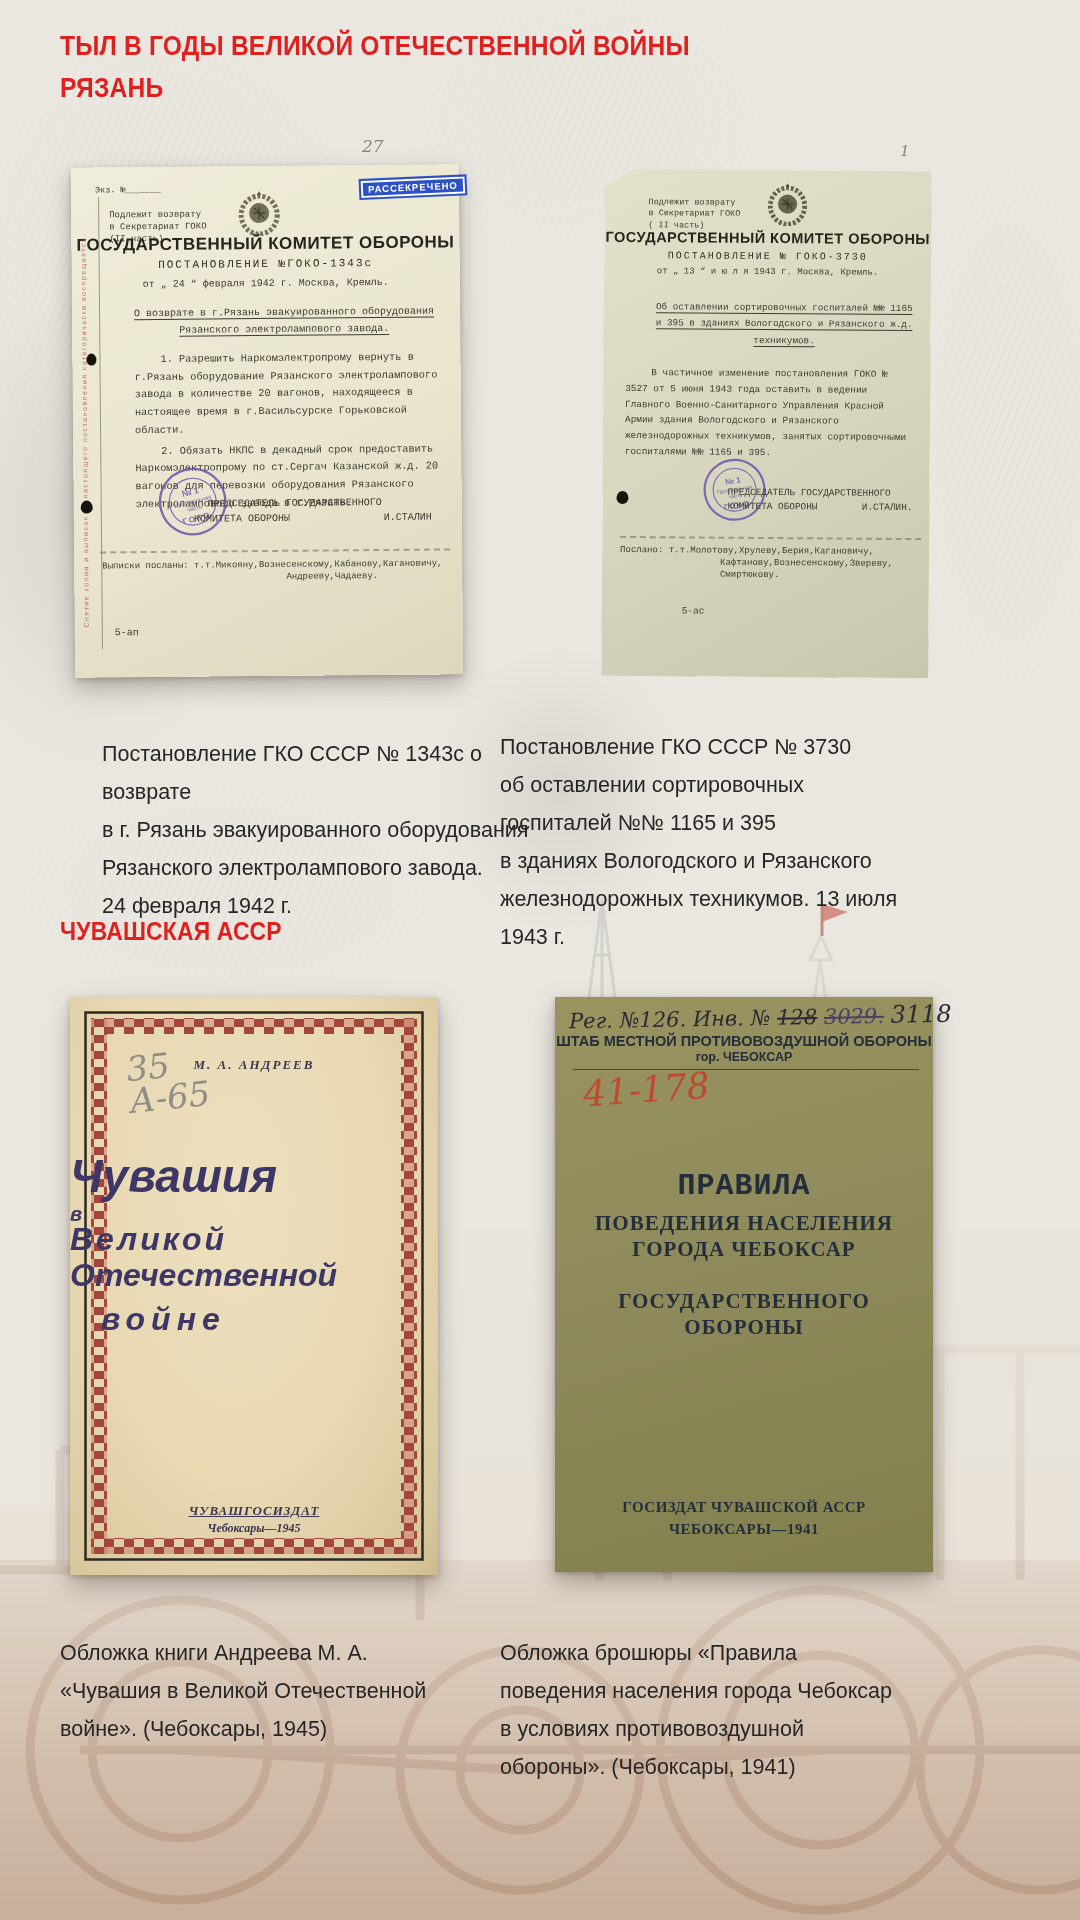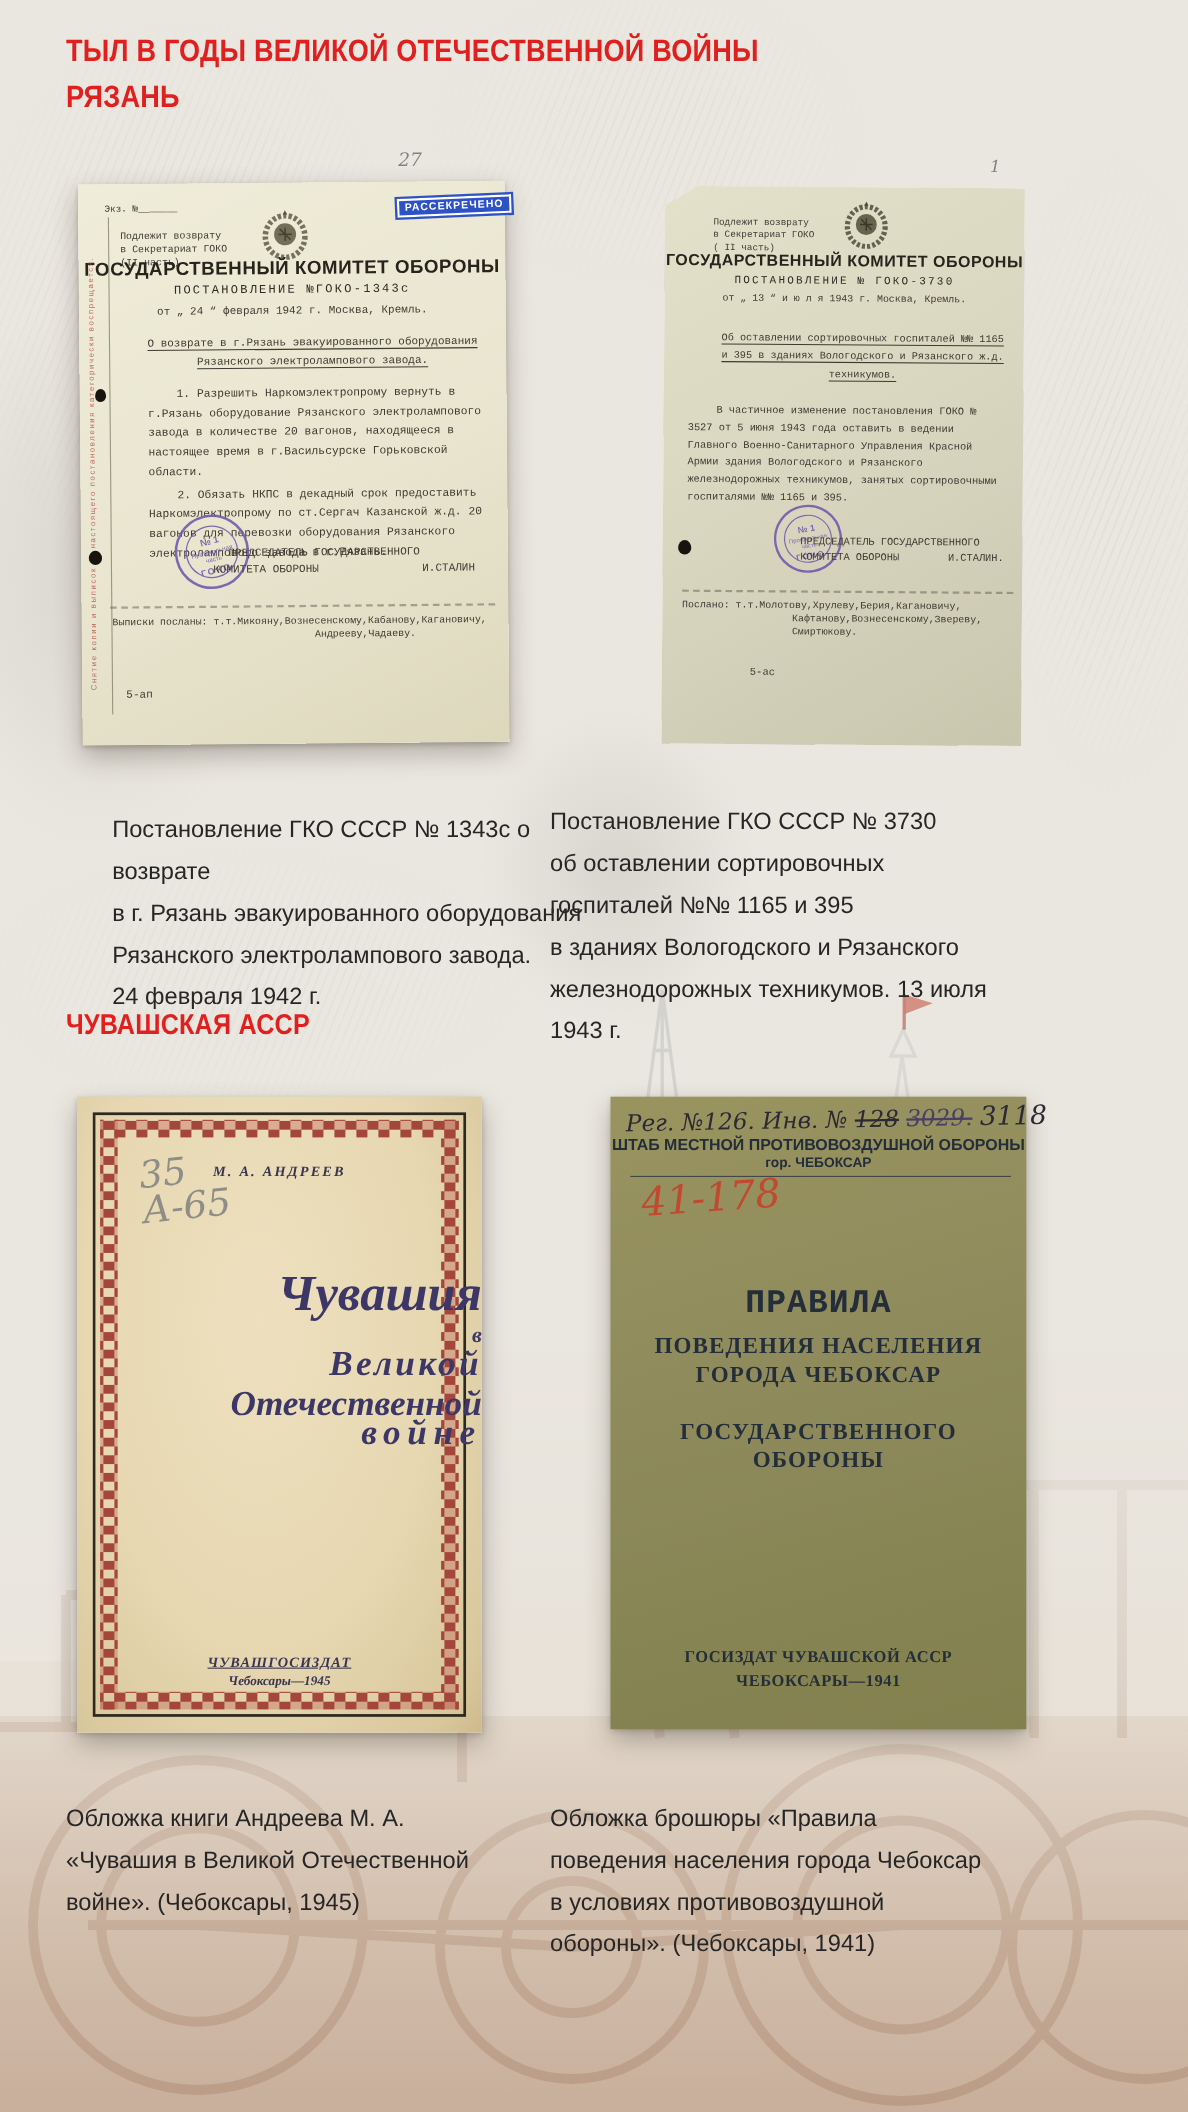--- a/index.html
+++ b/index.html
@@ -57,21 +57,21 @@
   .holedot{background:#17140f;border-radius:50% 50% 50% 50%/55% 55% 45% 45%;}
   .stamp-round{opacity:.88;}
 
   
   .book{position:absolute;z-index:3;box-shadow:0 10px 22px rgba(60,52,38,.35), 0 2px 5px rgba(60,52,38,.25);}
   .book1{left:70px;top:997px;width:368px;height:578px;
     background:radial-gradient(ellipse at 45% 35%, #eee0bf 0%, #e7d8b2 55%, #d9c79c 90%, #cdb98c 100%);}
   .book1 .abs, .book2 .abs{position:absolute;}
   .b1-author{width:100%;text-align:center;font-family:"Liberation Serif",serif;font-style:italic;
     font-weight:700;font-size:13px;letter-spacing:2px;color:#3a3550;}
-  .b1-title{width:100%;text-align:right;font-family:Liberation Serif, serif;font-style:italic;
+  .b1-title{width:100%;text-align:left;font-family:Liberation Sans, sans-serif;font-style:italic;
     font-weight:700;color:#3c3766;}
   .b1-pub{width:100%;text-align:center;font-family:"Liberation Serif",serif;font-style:italic;
     font-weight:700;color:#3a3550;}
   .shelf{font-family:"DejaVu Serif",serif;font-style:italic;color:#8f8d88;font-size:34px;
          line-height:.95;transform:rotate(-6deg);}
   .book2{left:555px;top:997px;width:378px;height:575px;
     background:linear-gradient(165deg,#99945f 0%,#8e8a5c 45%,#82804d 100%);}
   .b2-ink{color:#232e3a;font-family:"Liberation Serif",serif;}
   .b2-head{width:100%;text-align:center;font-weight:700;}
   .b2-title{width:100%;text-align:center;font-weight:700;letter-spacing:1px;}
@@ -265,21 +265,21 @@
       <rect x="7" y="7" width="16" height="536" fill="url(#meander)"></rect>
       <rect x="317" y="7" width="16" height="536" fill="url(#meander)"></rect>
     </svg>
     <div class="abs shelf" style="left:58px;top:52px;white-space:pre-line;">35
 А-65</div>
     <div class="abs b1-author" style="top:60px;">М. А. АНДРЕЕВ</div>
     <div class="abs b1-title" style="top:152px;font-size:46px;">Чувашия</div>
     <div class="abs b1-title" style="top:206px;font-size:20px;">в</div>
     <div class="abs b1-title" style="top:224px;font-size:32px;letter-spacing:3px;">Великой</div>
     <div class="abs b1-title" style="top:260px;font-size:32px;">Отечественной</div>
-    <div class="abs b1-title" style="top:287px;font-size:32px;letter-spacing:6px;">войне</div>
+    <div class="abs b1-title" style="top:304px;font-size:32px;letter-spacing:6px;padding-left:31px;">войне</div>
     <div class="abs b1-pub" style="top:506px;font-size:13px;letter-spacing:1px;text-decoration:underline;">ЧУВАШГОСИЗДАТ</div>
     <div class="abs b1-pub" style="top:524px;font-size:12px;font-style:italic;">Чебоксары—1945</div>
   </div>
 
   <div class="book book2">
     <div class="abs b2-hand" style="left:14px;top:6px;font-size:21px;white-space:nowrap;transform:rotate(-1deg);">
       <span>Рег. №126. Инв. №</span>
       <span class="struck">128</span>
       <span class="struck" style="color:#4b3f66;">3029.</span>
       <span style="font-size:24px;">3118</span>

